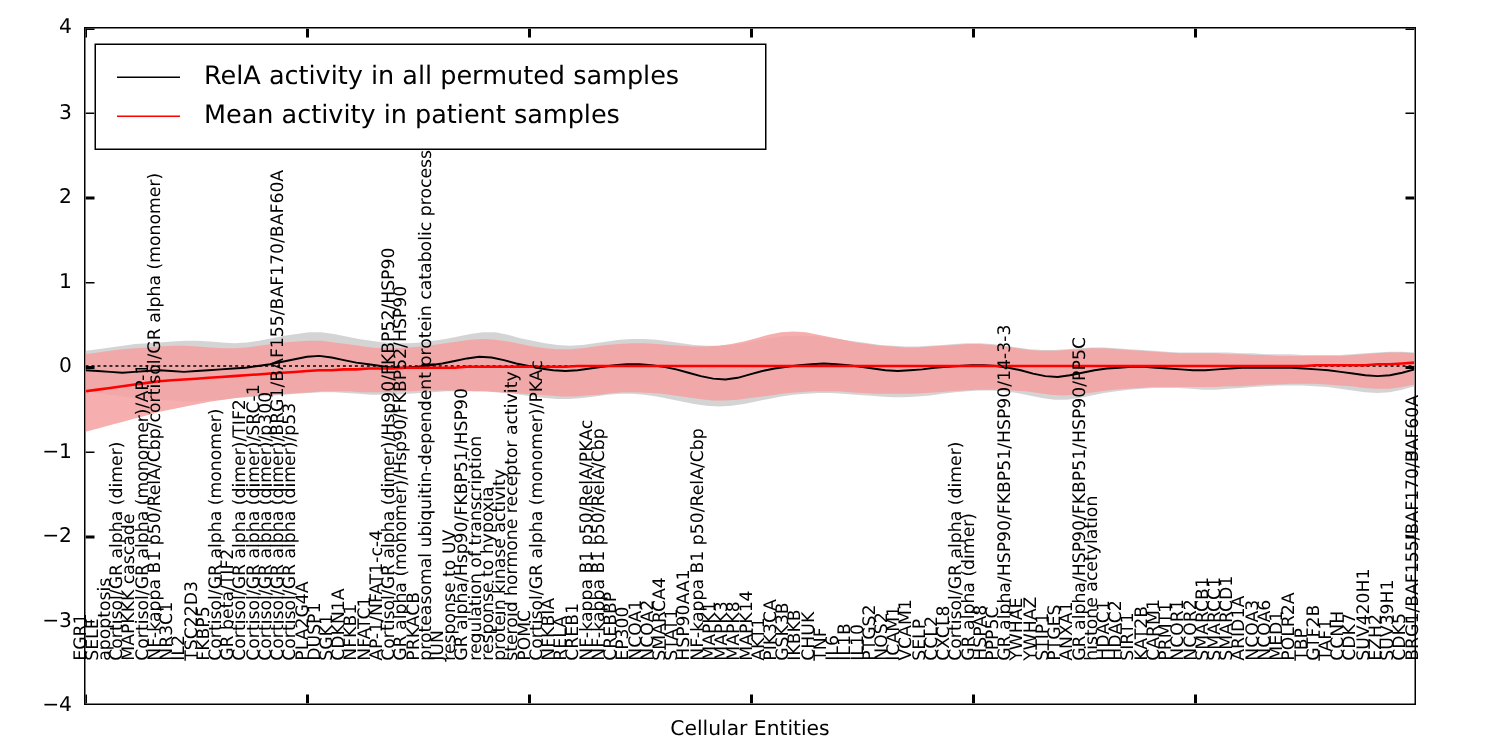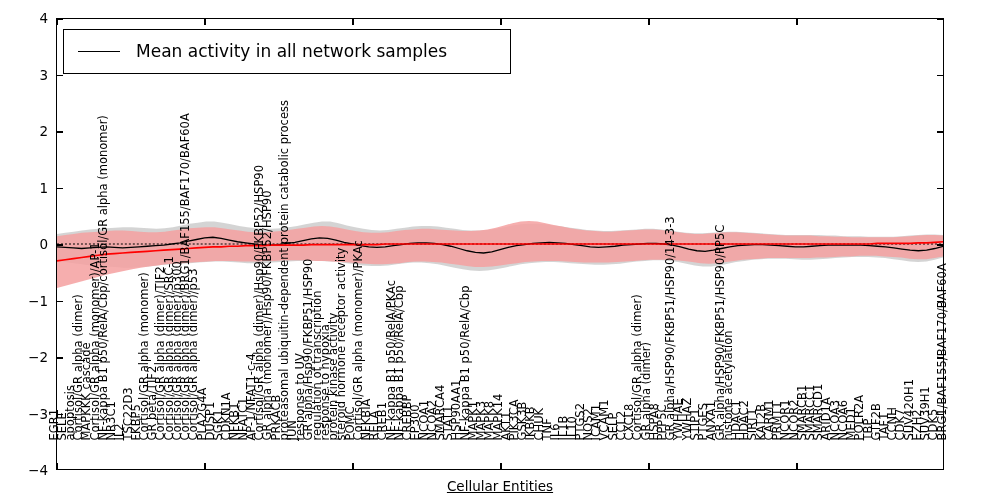--- a/index.html
+++ b/index.html
@@ -14,21 +14,21 @@
   
   #axes{position:absolute;left:56px;top:18px;width:888px;height:452px;
         border:1.3px solid #000;box-sizing:border-box;overflow:hidden;background:#fff;}
   .ytick{position:absolute;right:952px;width:40px;text-align:right;
          font-size:13.5px;transform:translateY(-50%);}
   .ytickmark{position:absolute;left:0;width:6px;height:1.3px;background:#000;}
   .ytickmark.r{left:auto;right:0;}
 
   
   #xlabel{position:absolute;left:0;top:478px;width:1000px;text-align:center;
-          font-size:13.5px;text-decoration:underline;}
+          font-size:13.5px;}
   .xtickmark{position:absolute;bottom:0;width:1.3px;height:6px;background:#000;}
   .xtickmark.t{bottom:auto;top:0;}
 
   
   #xticklabels{position:absolute;left:56px;top:0;width:888px;height:470px;
                pointer-events:none;}
   .catlab{position:absolute;bottom:30px;
           transform-origin:left bottom;
           transform:rotate(-90deg);
           white-space:nowrap;font-size:11.5px;line-height:1;color:#000;}
@@ -212,17 +212,21 @@
       <div class="catlab" style="left: 866.833px;">EZH2</div>
       <div class="catlab" style="left: 875.056px;">SUV39H1</div>
       <div class="catlab" style="left: 883.278px;">CDK5</div>
       <div class="catlab" style="left: 891.5px;">BRG1/BAF155/BAF170/BAF60A</div>
     </div>
   <div id="xlabel">Cellular Entities</div>
 
   <div id="legend">
     <div class="legrow">
       <span class="legline"></span>
-      <span class="legtxt">Mean activity in all network samples</span>
+      <span class="legtxt">RelA activity in all permuted samples</span>
+    </div>
+    <div class="legrow">
+      <span class="legline red"></span>
+      <span class="legtxt">Mean activity in patient samples</span>
     </div>
   </div>
 
 </div>
 
 </body></html>

